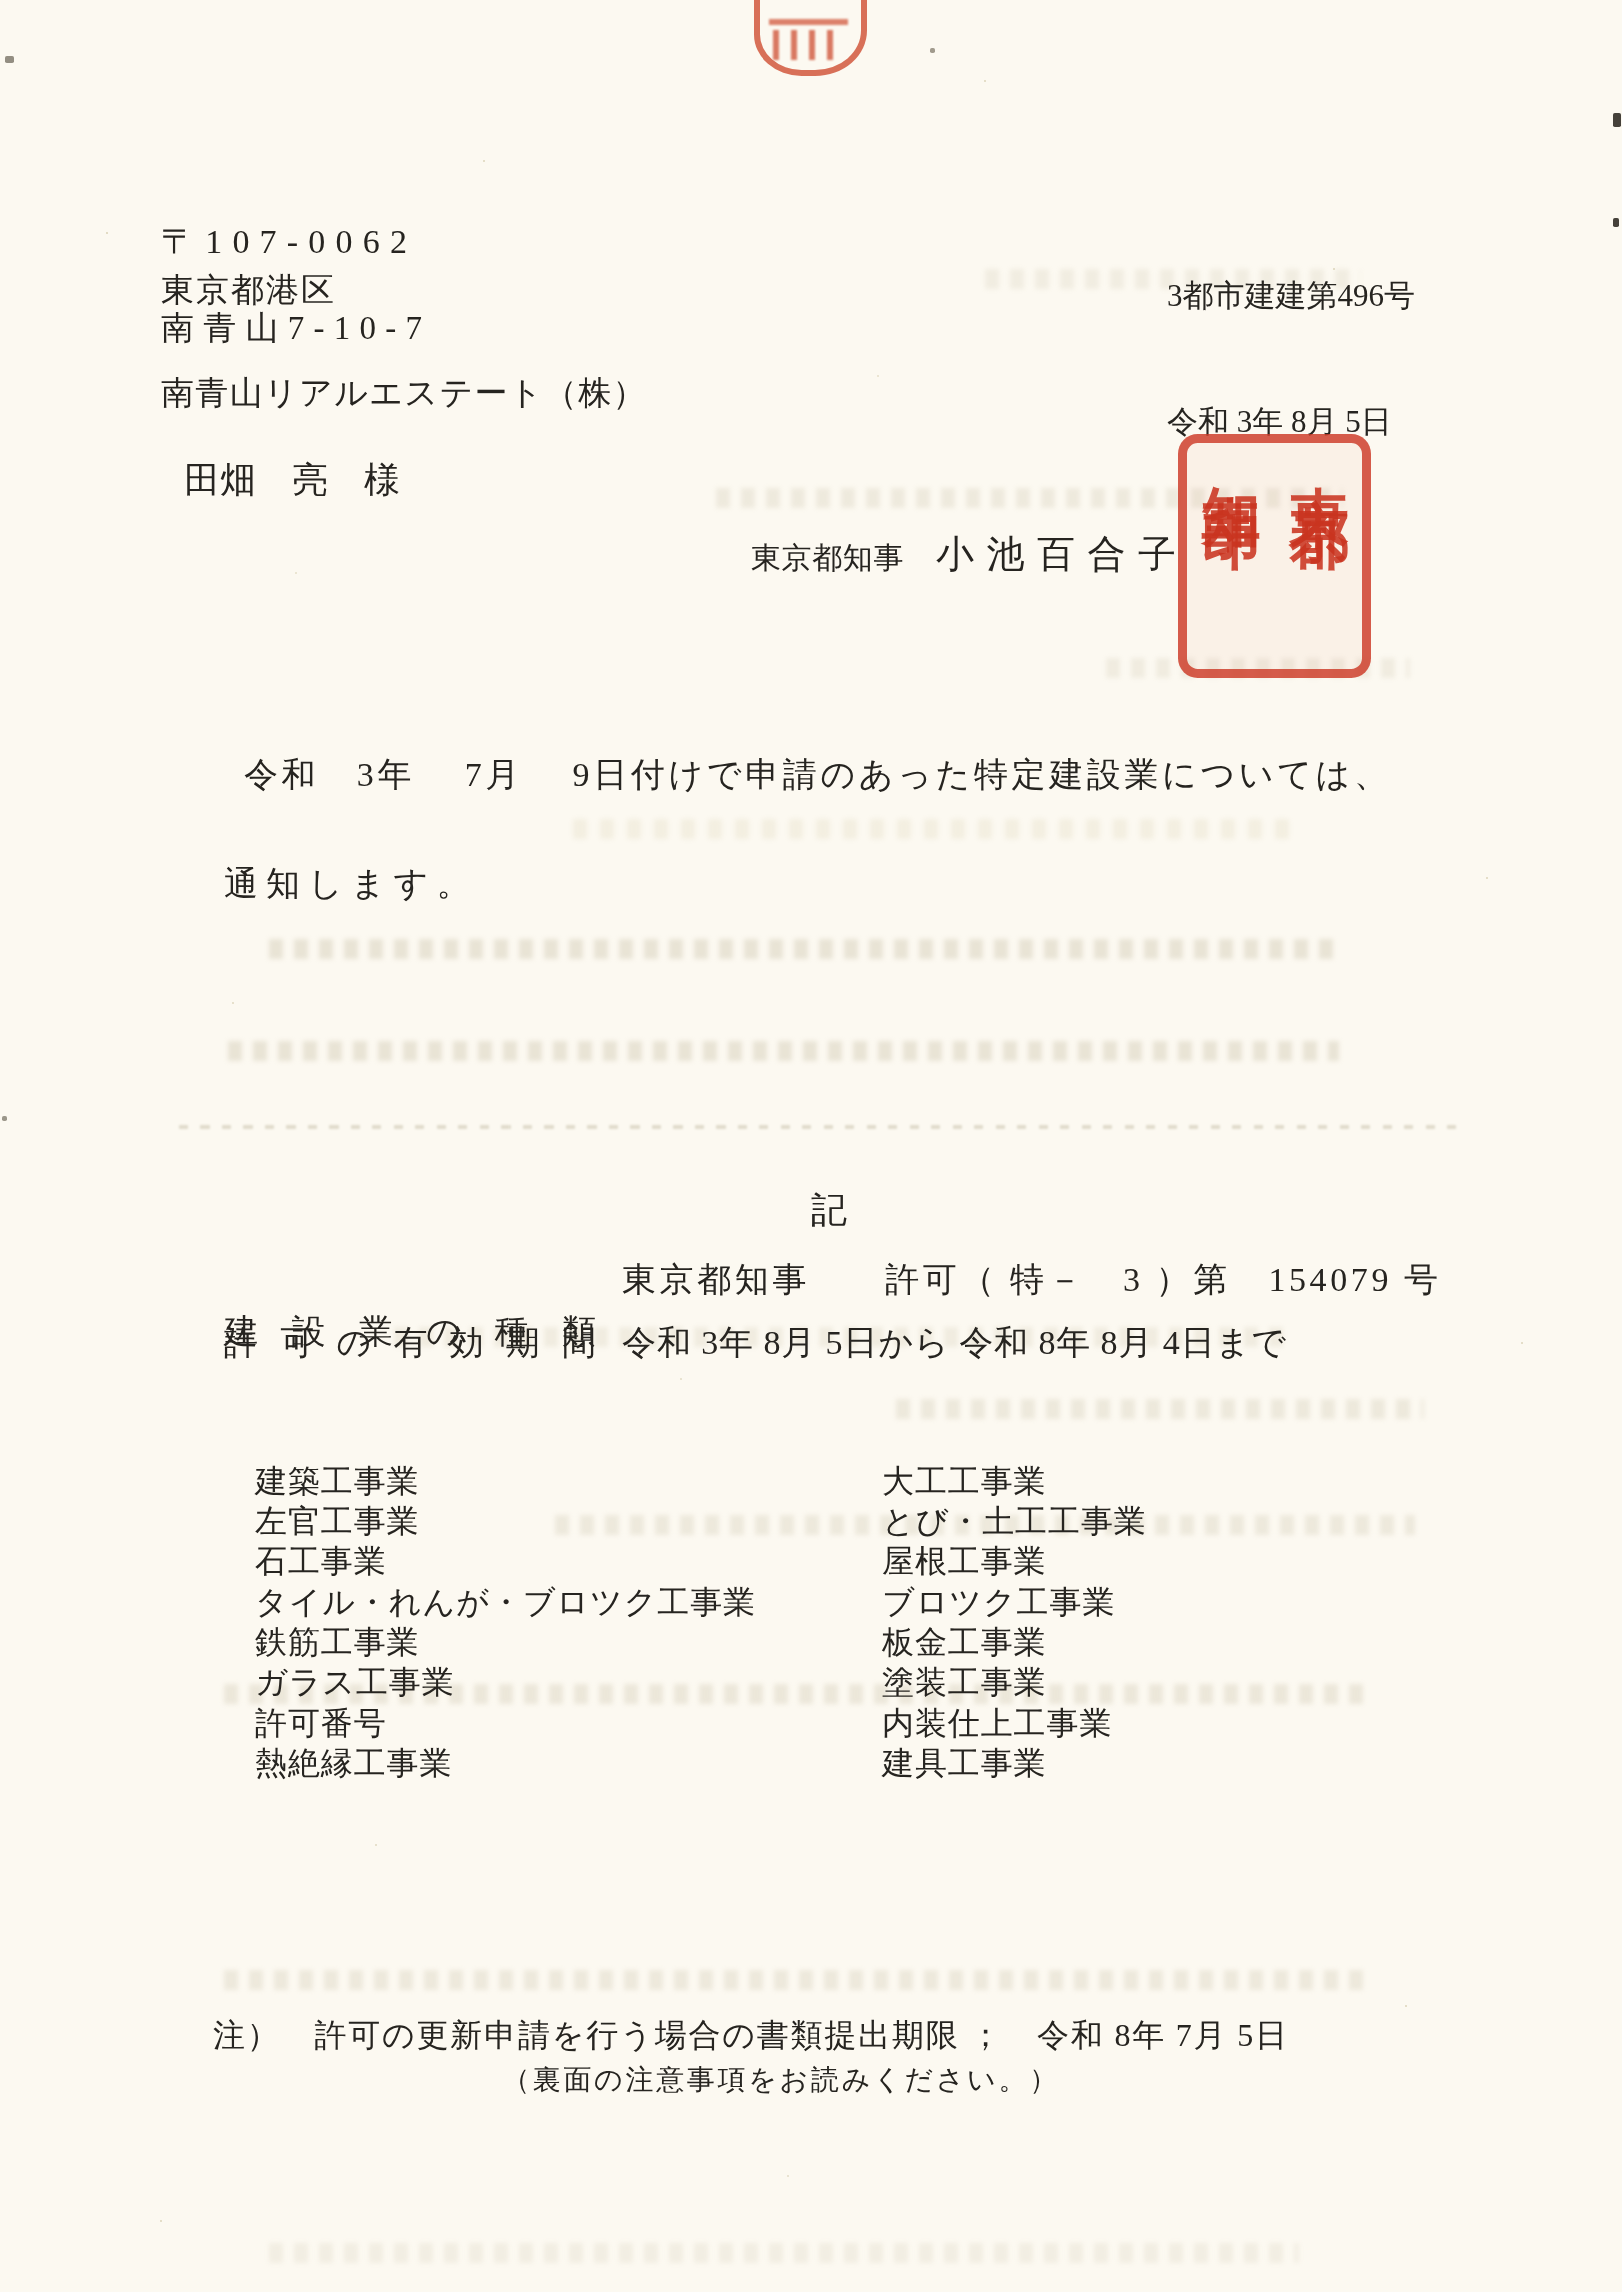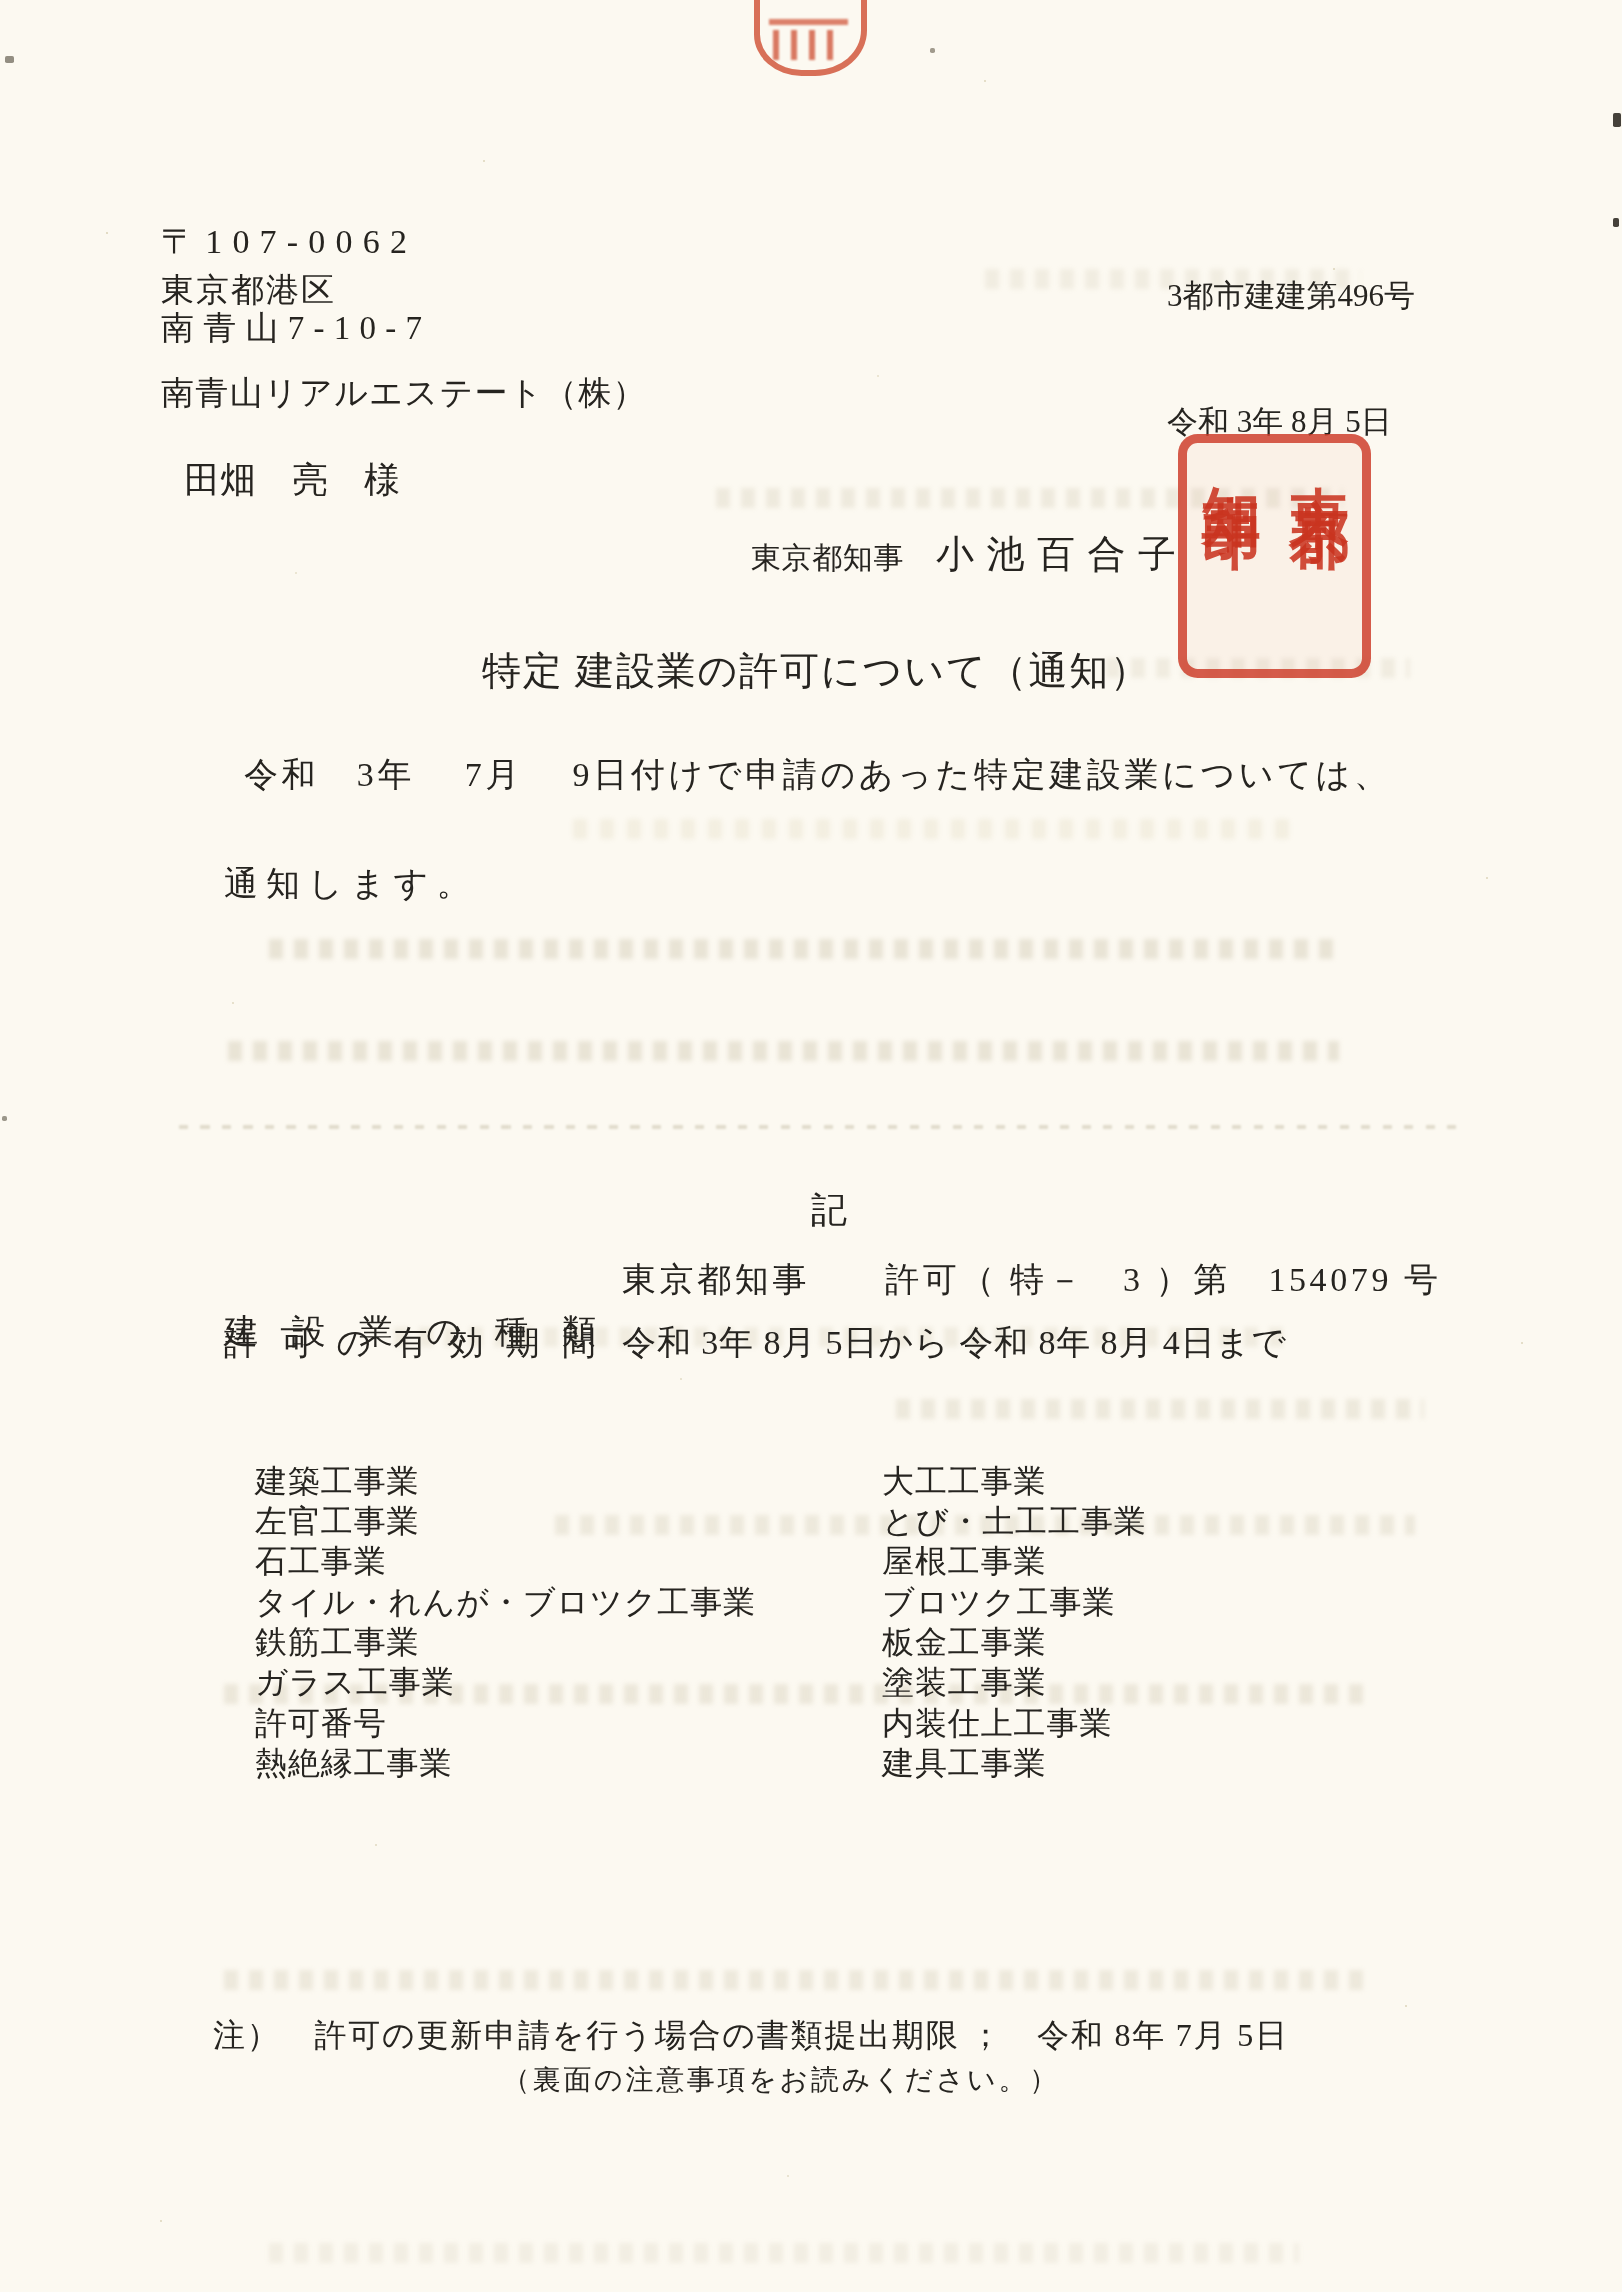--- a/index.html
+++ b/index.html
@@ -166,21 +166,20 @@
   <div class="txt person">田畑　亮　様</div>
 
   <div class="txt issuer-title">東京都知事</div>
   <div class="txt issuer-name">小池百合子</div>
 
   <div class="seal">
     <span class="seal-col">東京都</span>
     <span class="seal-col">知事印</span>
   </div>
 
-  <div class="txt subject">特定 建設業の許可について（通知）</div>
 
   <div class="txt body1">令和　3年　 7月　 9日付けで申請のあった特定建設業については、</div>
   <div class="txt body3">通知します。</div>
 
   <div class="txt marker">記</div>
 
   <div class="f-value r1 v1">東京都知事　　許可（ 特－　3 ）第　154079 号</div>
 
   <div class="f-label r2">許可の有効期間</div>
   <div class="f-value r2 v2">令和 3年 8月 5日から 令和 8年 8月 4日まで</div>

